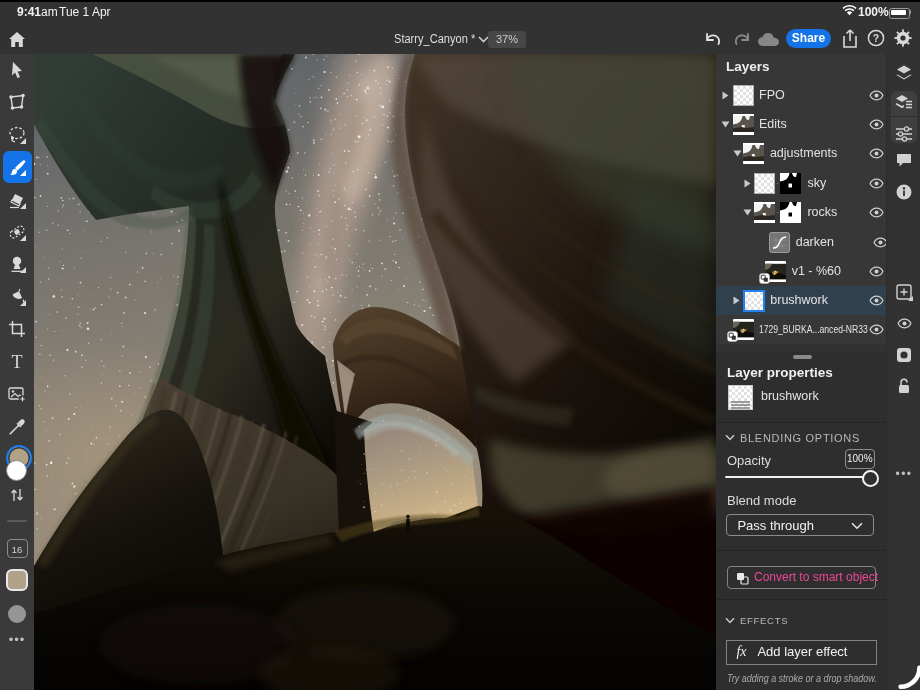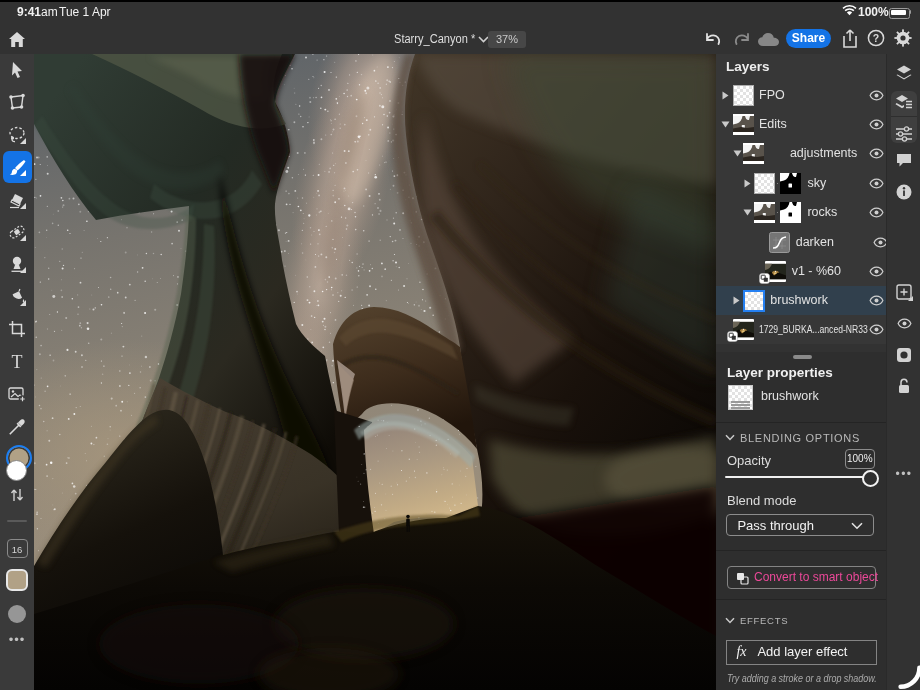--- a/index.html
+++ b/index.html
@@ -2212,21 +2212,21 @@
         <div style="position:absolute;left:26.5px;top:4px;">
           <svg width="21" height="21" viewBox="0 0 21 21">
             <rect width="21" height="21" fill="#fff"></rect>
             <rect x="0" y="2" width="21" height="16" fill="#59534b"></rect>
             <path d="M0,2 L9.5,2 C9,5.5 7,8.5 4,9.5 L0,10.5 Z" fill="#f4f4f4"></path>
             <path d="M12,2 L17,2 L16,6 C14,6.5 12.5,4.5 12,2 Z" fill="#eee"></path>
             <rect x="8.8" y="11" width="3" height="3.6" rx="0.5" fill="#f5f5f5"></rect>
             <path d="M0,14.5 L8,13 L14,14 L21,13 L21,18 L0,18 Z" fill="#2c2620"></path>
           </svg>
         </div>
-        <div style="position:absolute;left:53.89999999999998px;top:0;height:29px;line-height:29px;font-size:12.5px;color:#e2e2e2;white-space:nowrap;margin-left:20px;">adjustments</div>
+        <div style="position:absolute;left:53.89999999999998px;top:0;height:29px;line-height:29px;font-size:12.5px;color:#e2e2e2;white-space:nowrap;">adjustments</div>
         <div style="position:absolute;left:153px;top:9px;">
           <svg width="15" height="11" viewBox="0 0 15 11">
             <path d="M7.5,1.2 C10.4,1.2 12.8,3.2 13.9,5.5 C12.8,7.8 10.4,9.8 7.5,9.8 C4.6,9.8 2.2,7.8 1.1,5.5 C2.2,3.2 4.6,1.2 7.5,1.2 Z" fill="none" stroke="#cfcfcf" stroke-width="1.2"></path>
             <circle cx="7.5" cy="5.5" r="2" fill="#cfcfcf"></circle>
           </svg>
         </div>
       </div>
       <div style="position:absolute;left:0;top:114.5px;width:170px;height:29px;">
         <div style="position:absolute;left:28px;top:10px;">
           <svg width="7" height="9" viewBox="0 0 7 9">

